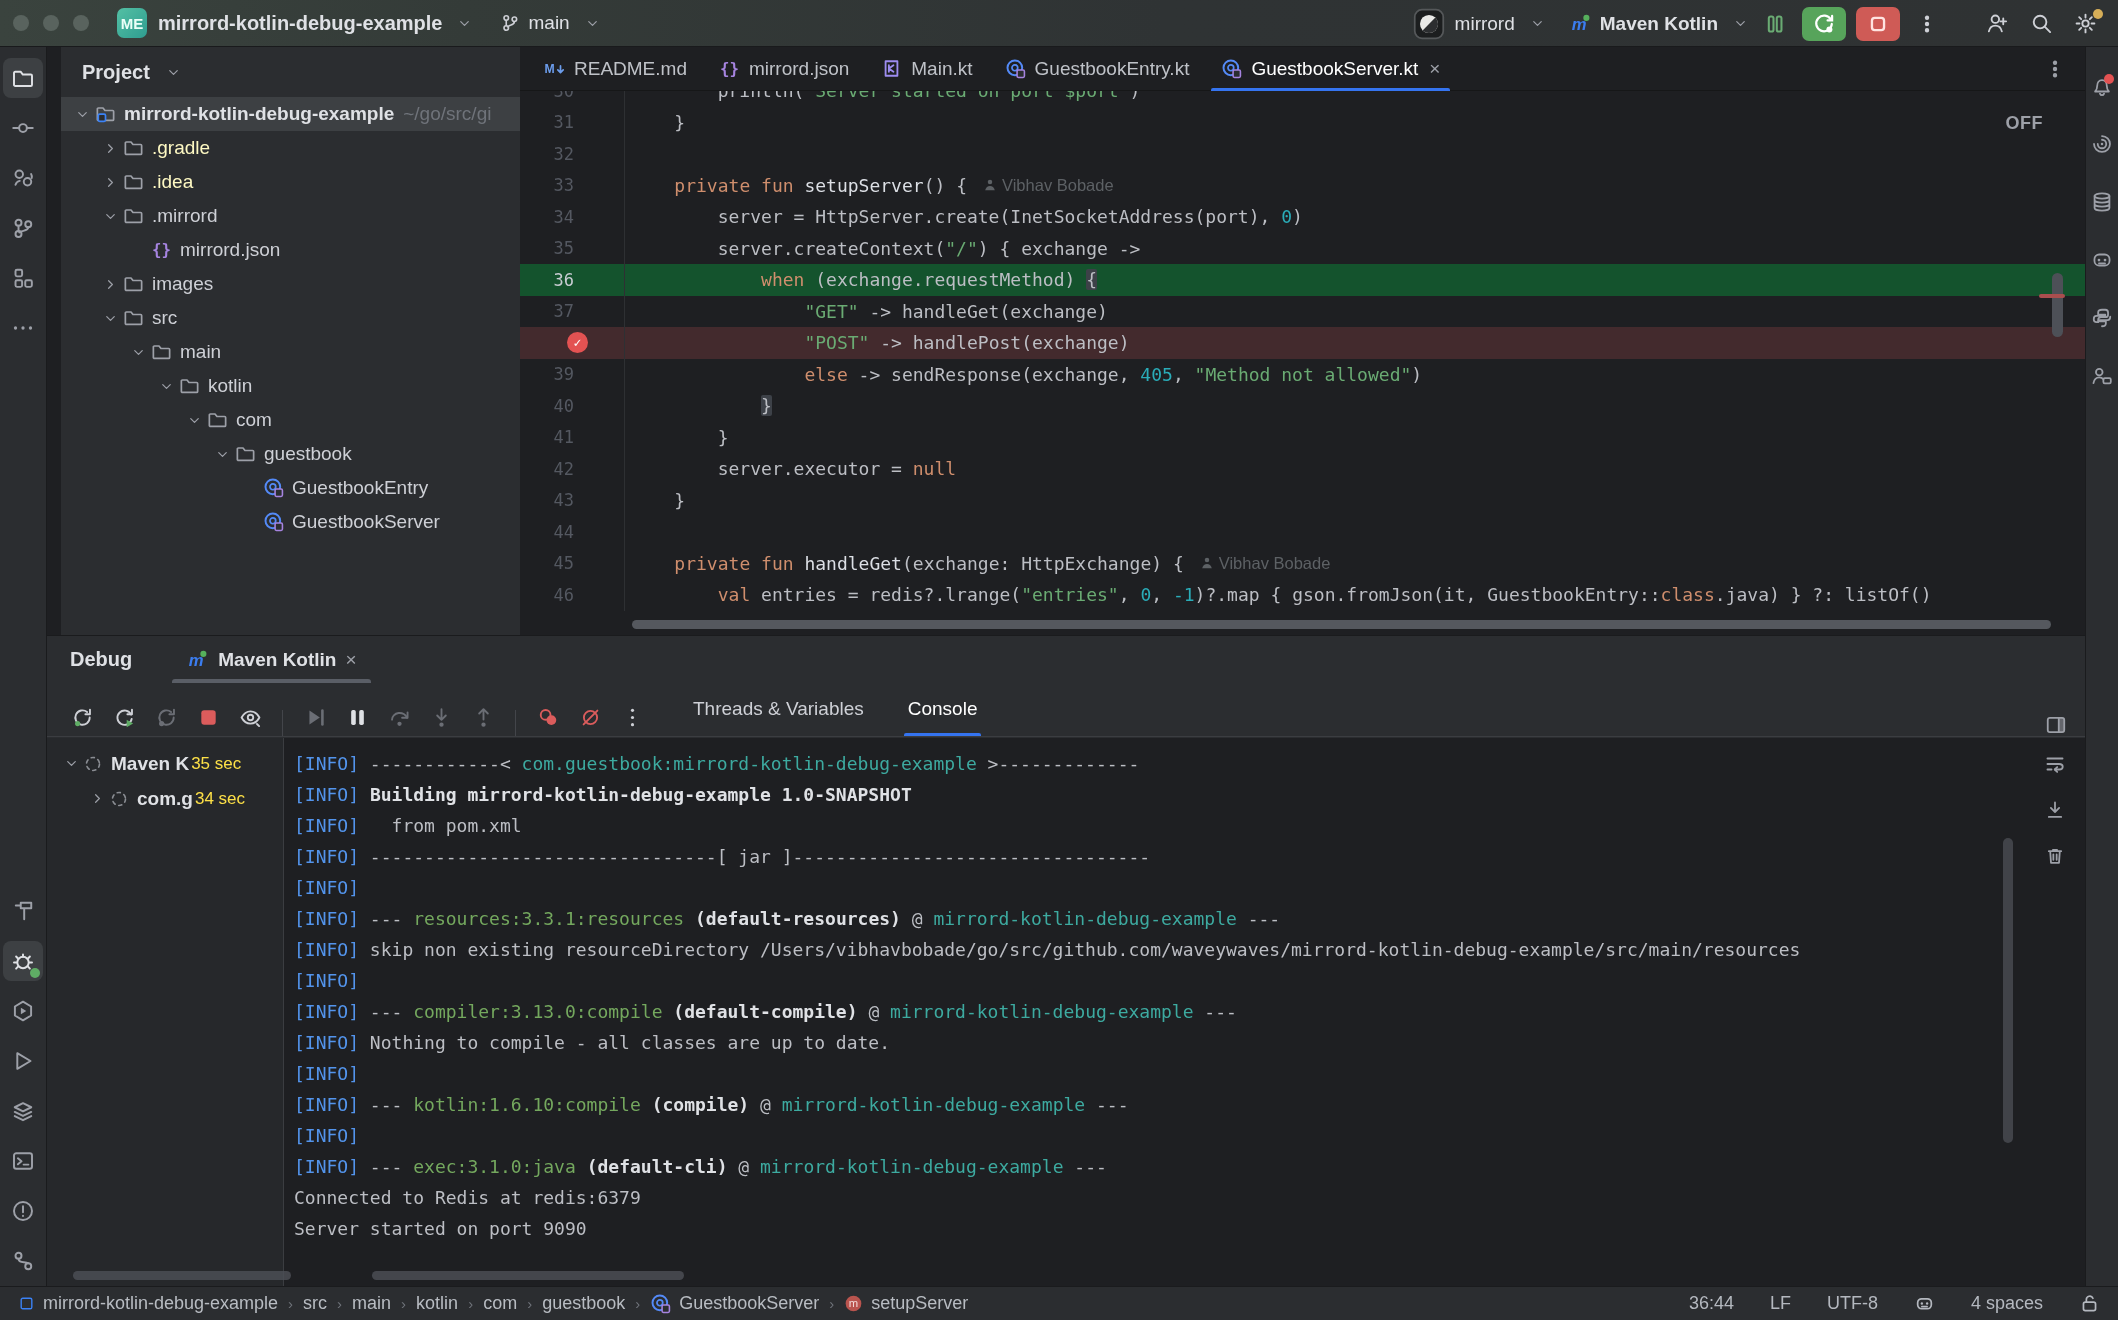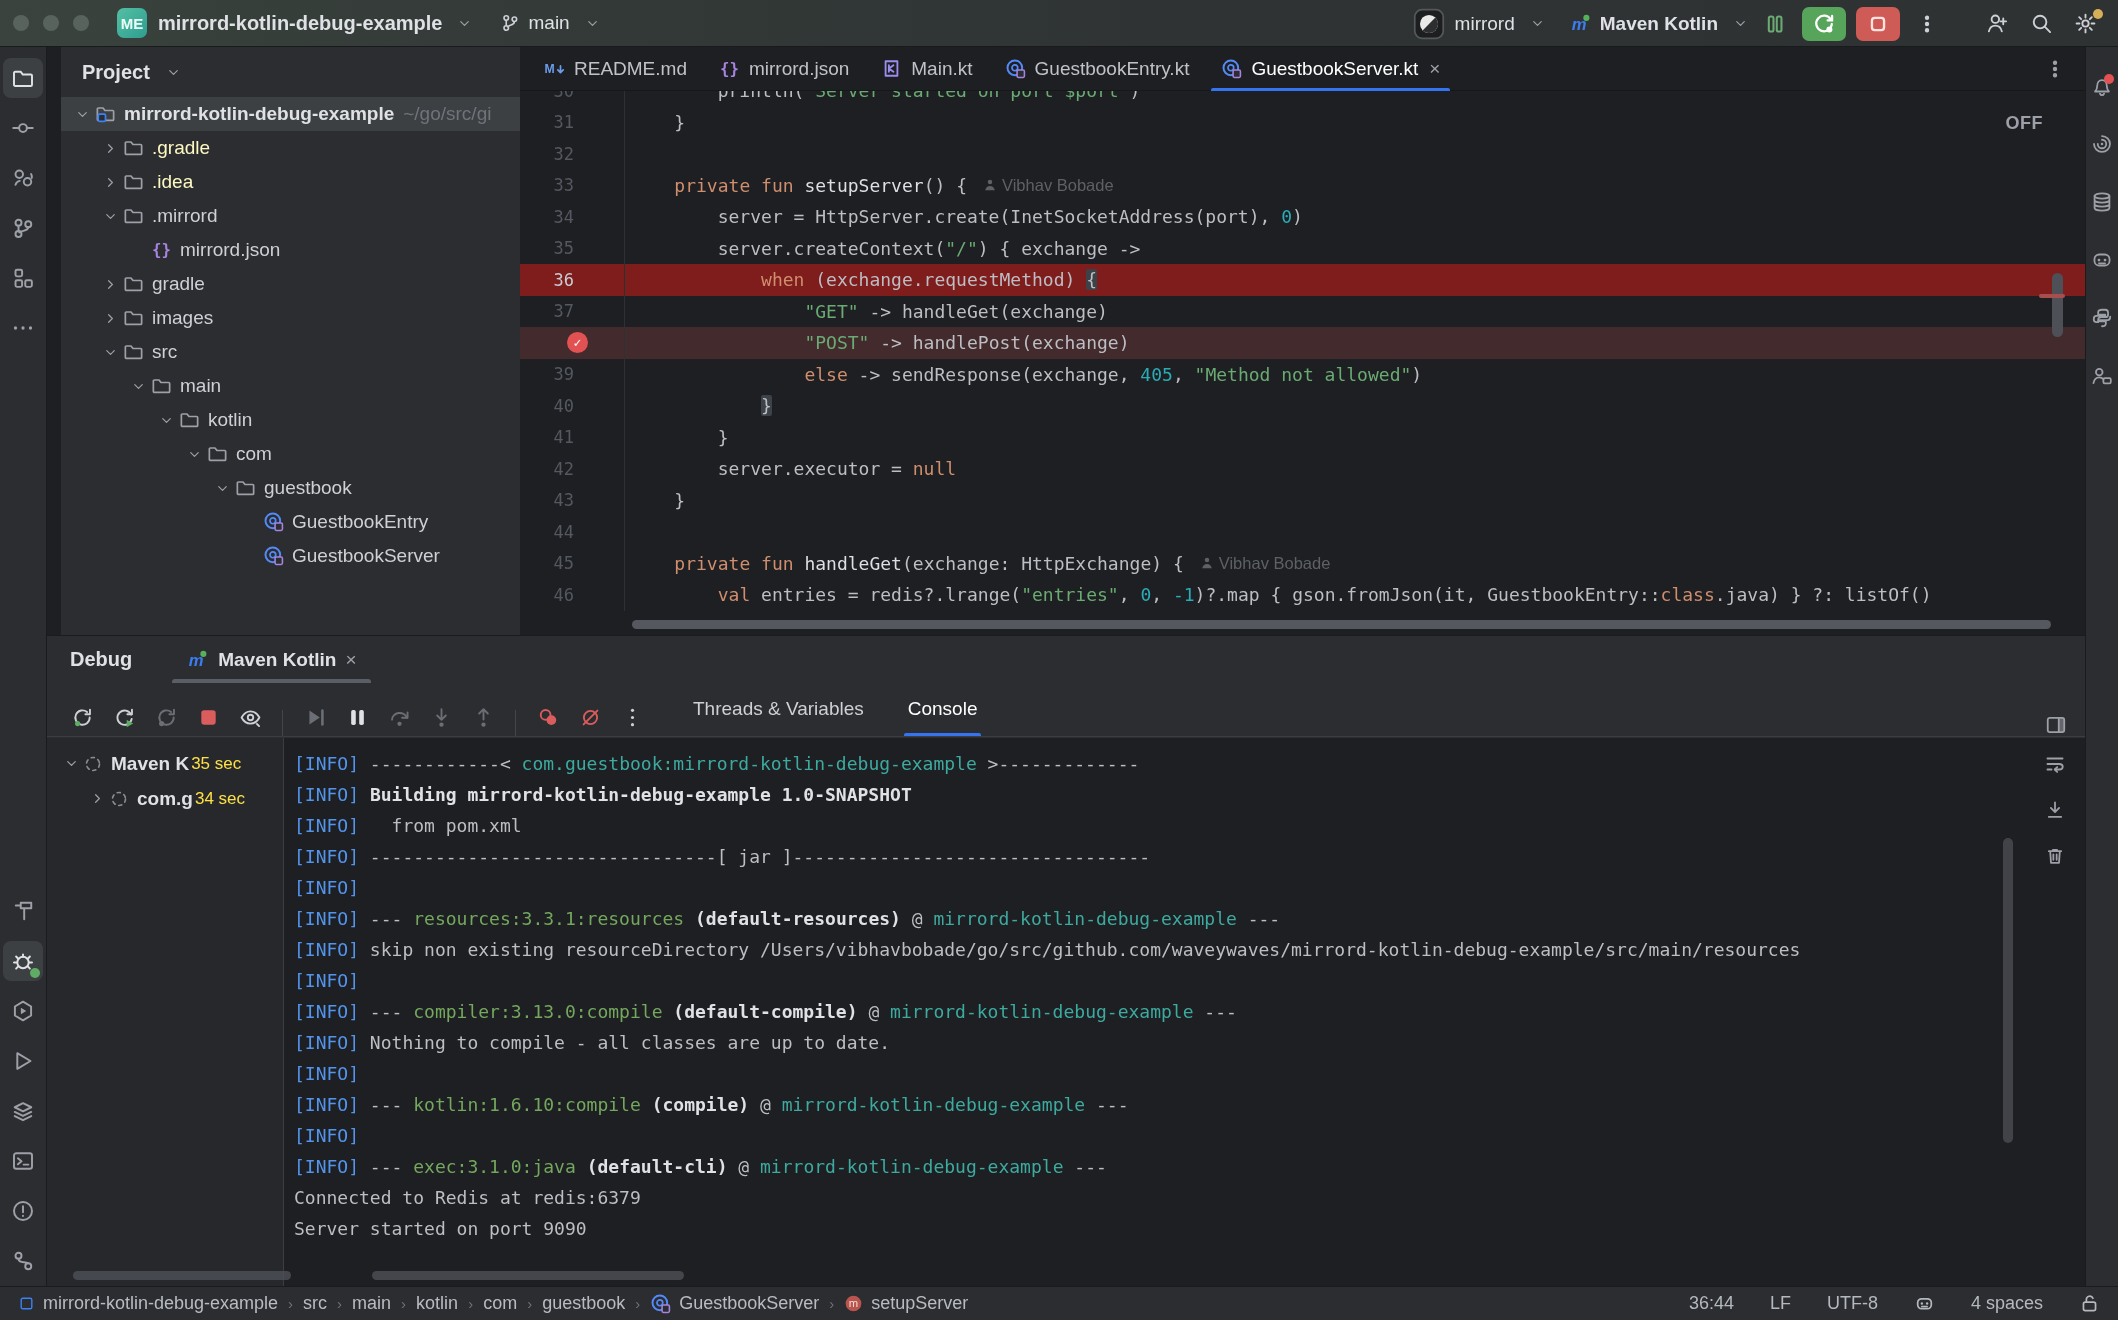--- a/index.html
+++ b/index.html
@@ -70,21 +70,21 @@
   .etab.active { color:#ffffff; }
   .etab.active::after { content:""; position:absolute; left:6px; right:6px; bottom:0; height:3px; background:#3574f0; border-radius:2px 2px 0 0; }
   .etab .ticon { width:21px; height:21px; }
   .etab .close { color:#9da0a8; font-size:19px; margin-left:2px; }
   .tab-kebab { position:absolute; right:20px; color:#9da0a8; }
   .mirrord-off { position:absolute; right:42px; top:66px; font-size:18px; font-weight:700; color:#9da0a8; letter-spacing:.5px; }
 
   .code-view { position:absolute; left:0; top:44px; right:0; bottom:0; overflow:hidden; }
   .code-lines { position:absolute; left:0; right:0; top:-16px; }
   .eline { display:flex; height:31.5px; align-items:center; }
-  .eline.current { background:#7f1d1d; }
+  .eline.current { background:#14532d; }
   .eline.bp { background:#432a2d; }
   .gut { width:105px; flex:none; text-align:right; padding-right:50px;
          font-family:"DejaVu Sans Mono", monospace; font-size:17px; color:#545861;
          border-right:1px solid #2e3033; height:100%; display:flex; align-items:center; justify-content:flex-end; position:relative; }
   .eline.current .gut { color:#c8ccd2; }
   .bp-dot { position:absolute; right:36px; top:5px; width:21px; height:21px; border-radius:50%; background:#e35252; color:#fff;
             font-size:13px; display:flex; align-items:center; justify-content:center; }
   .lcode { font-family:"DejaVu Sans Mono", monospace; font-size:18px; white-space:pre; padding-left:6px; display:flex; align-items:center; }
   .tok-kw { color:#cf8e6d; } .tok-str { color:#6aab73; } .tok-num { color:#2aacb8; }
   .tok-fn { color:#dcdfe5; } .tok-pl { color:#bcbec4; }
@@ -464,33 +464,20 @@
           <span class="chev">
             <svg width="15" height="15" viewBox="0 0 16 16" fill="none" stroke="currentColor" stroke-width="1.3" stroke-linecap="round" stroke-linejoin="round">
               <path d="M6 4l4 4-4 4"></path>
             </svg>
           </span>
           <span class="ticon">
             <svg width="21" height="21" viewBox="0 0 16 16" fill="none" stroke="currentColor" stroke-width="1.3" stroke-linecap="round" stroke-linejoin="round">
               <path d="M1.8 4.6c0-.4.3-.8.8-.8h3.5l1.5 1.9h5.8c.4 0 .8.3.8.8v6c0 .4-.3.8-.8.8H2.6c-.4 0-.8-.3-.8-.8z" stroke="#9da0a8"></path>
             </svg>
           </span>
-          <span class="tlabel">gradle</span>
-        </div>
-        <div class="tree-row" style="padding-left: 38px;">
-          <span class="chev">
-            <svg width="15" height="15" viewBox="0 0 16 16" fill="none" stroke="currentColor" stroke-width="1.3" stroke-linecap="round" stroke-linejoin="round">
-              <path d="M6 4l4 4-4 4"></path>
-            </svg>
-          </span>
-          <span class="ticon">
-            <svg width="21" height="21" viewBox="0 0 16 16" fill="none" stroke="currentColor" stroke-width="1.3" stroke-linecap="round" stroke-linejoin="round">
-              <path d="M1.8 4.6c0-.4.3-.8.8-.8h3.5l1.5 1.9h5.8c.4 0 .8.3.8.8v6c0 .4-.3.8-.8.8H2.6c-.4 0-.8-.3-.8-.8z" stroke="#9da0a8"></path>
-            </svg>
-          </span>
           <span class="tlabel">images</span>
         </div>
         <div class="tree-row" style="padding-left: 38px;">
           <span class="chev">
             <svg width="15" height="15" viewBox="0 0 16 16" fill="none" stroke="currentColor" stroke-width="1.3" stroke-linecap="round" stroke-linejoin="round">
               <path d="M4 6l4 4 4-4"></path>
             </svg>
           </span>
           <span class="ticon">
             <svg width="21" height="21" viewBox="0 0 16 16" fill="none" stroke="currentColor" stroke-width="1.3" stroke-linecap="round" stroke-linejoin="round">

